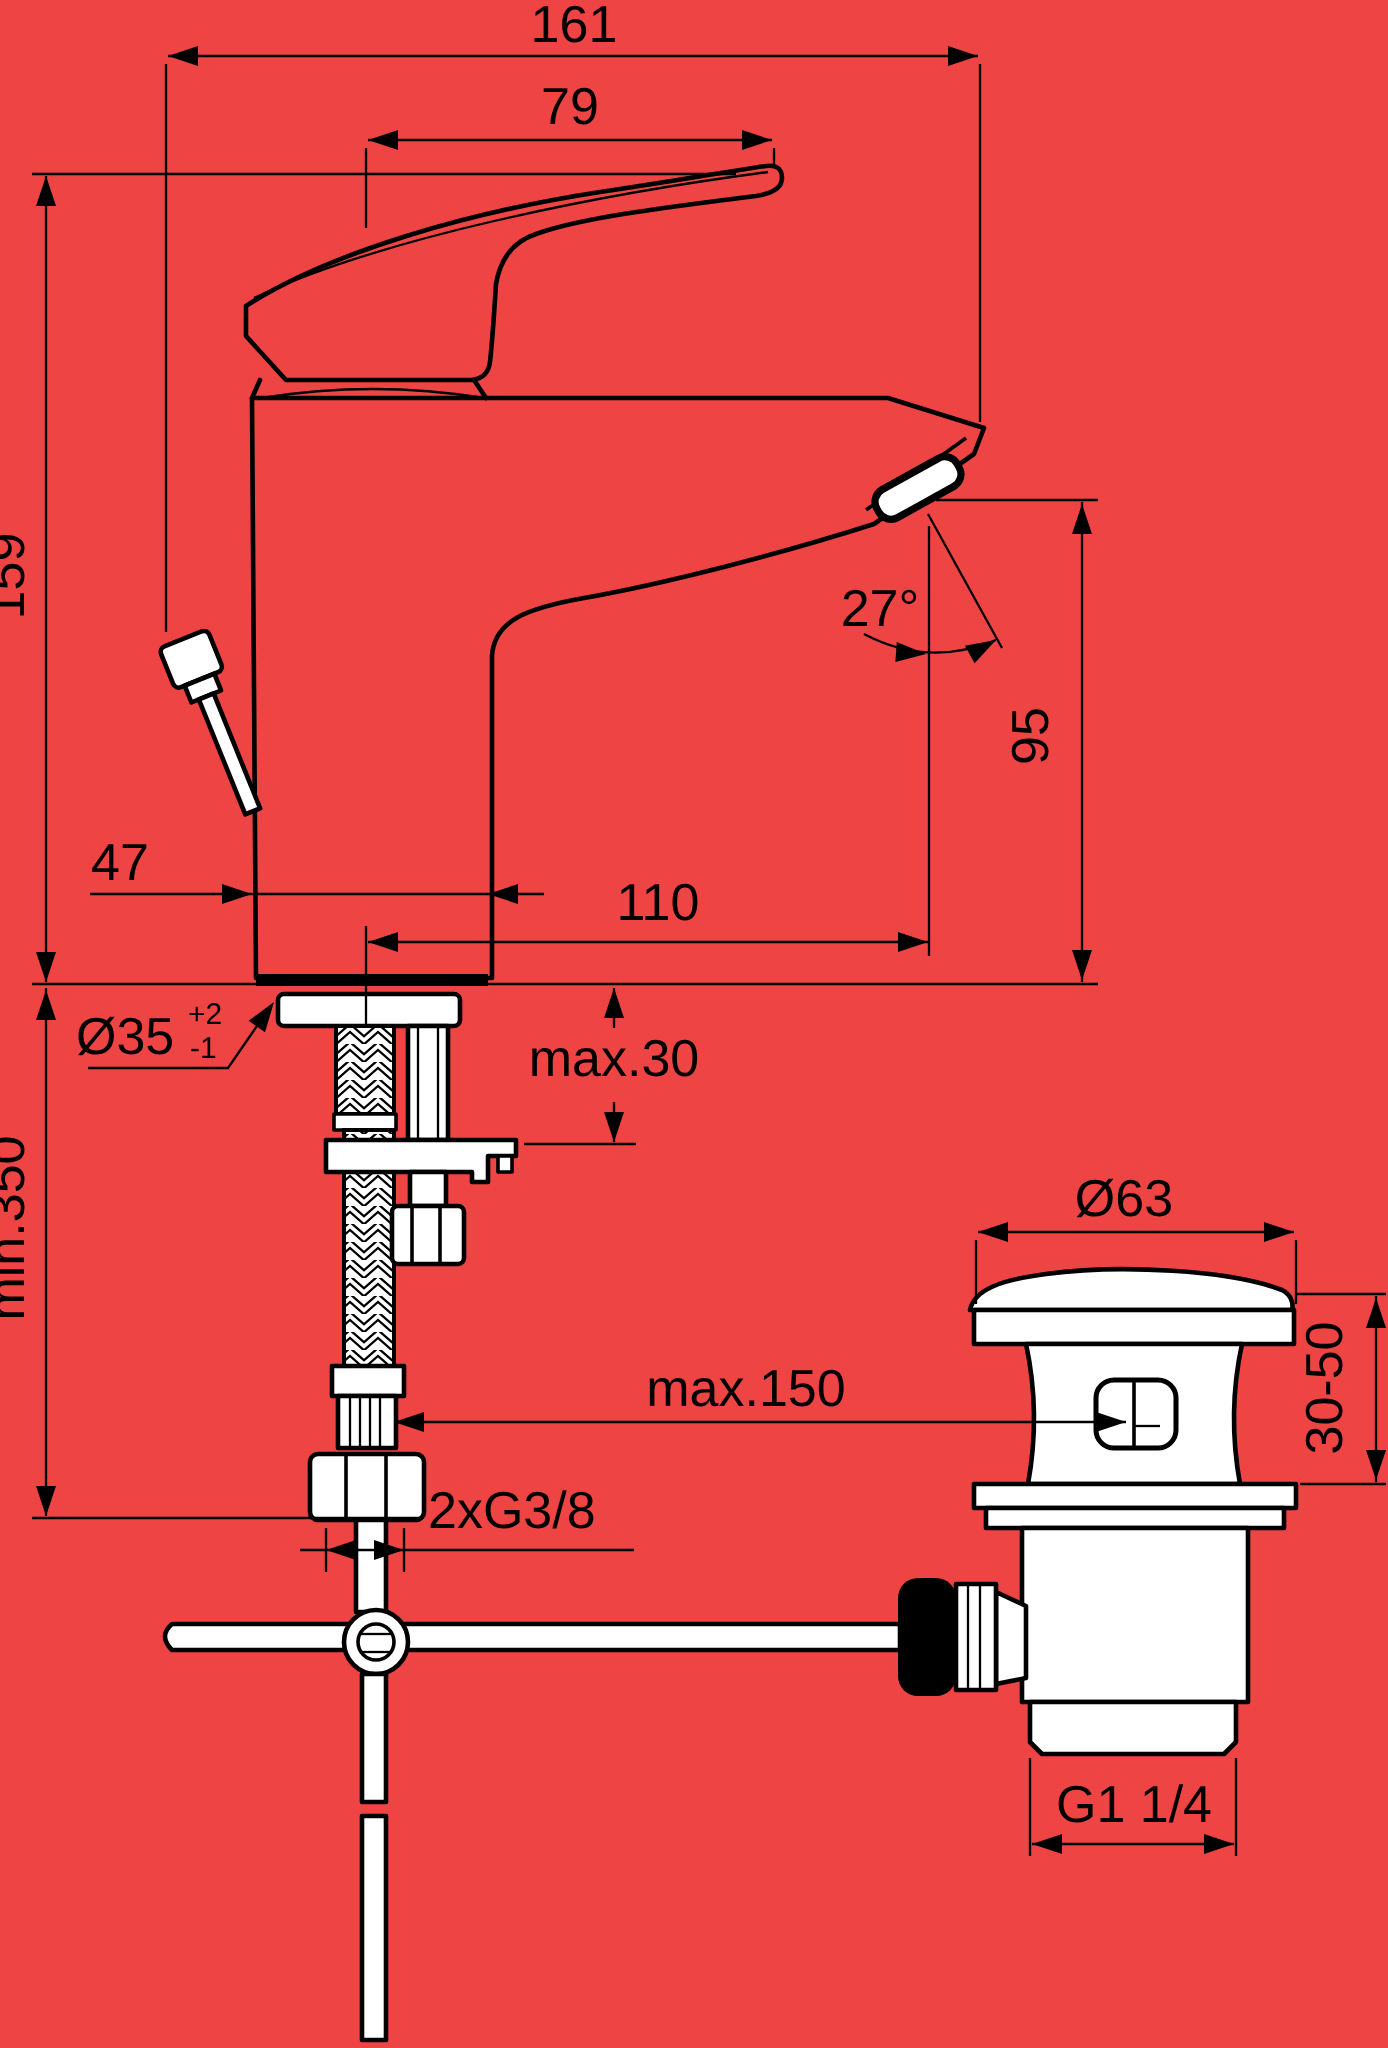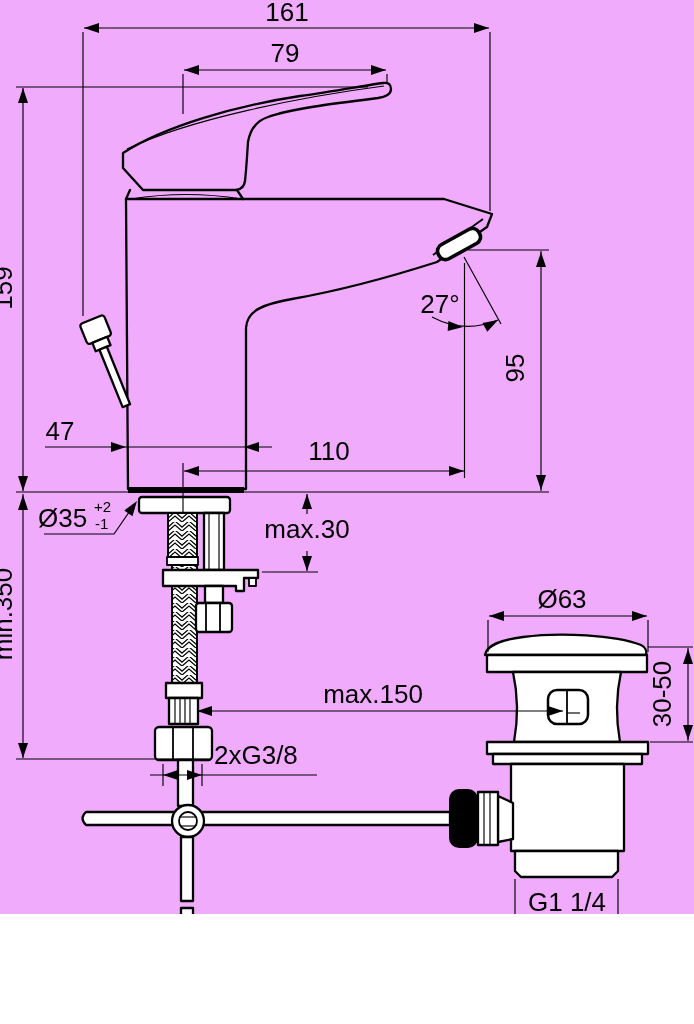--- a/index.html
+++ b/index.html
@@ -1,16 +1,16 @@
 <!DOCTYPE html>
 <html><head>
 <meta charset="utf-8">
 <style>
   html,body{margin:0;padding:0;background:#ffffff;}
-  .page{width:694px;height:914px;background:#f0abfc;position:relative;overflow:hidden;}
+  .page{width:694px;height:1024px;background:#ef4444;position:relative;overflow:hidden;}
   svg{display:block;}
   .s-thick{stroke:#000;stroke-width:2.3;fill:none;stroke-linejoin:round;stroke-linecap:round;}
   .s-med{stroke:#000;stroke-width:1.8;fill:none;stroke-linejoin:round;}
   .s-thin{stroke:#000;stroke-width:1.15;fill:none;}
   .f-black{fill:#000;stroke:none;}
   .f-white{fill:#fff;}
   .dim-text{font-family:"Liberation Sans","DejaVu Sans",sans-serif;font-size:26px;fill:#000;}
   .dim-text-sm{font-family:"Liberation Sans","DejaVu Sans",sans-serif;font-size:15px;fill:#000;}
 </style>
 </head>

